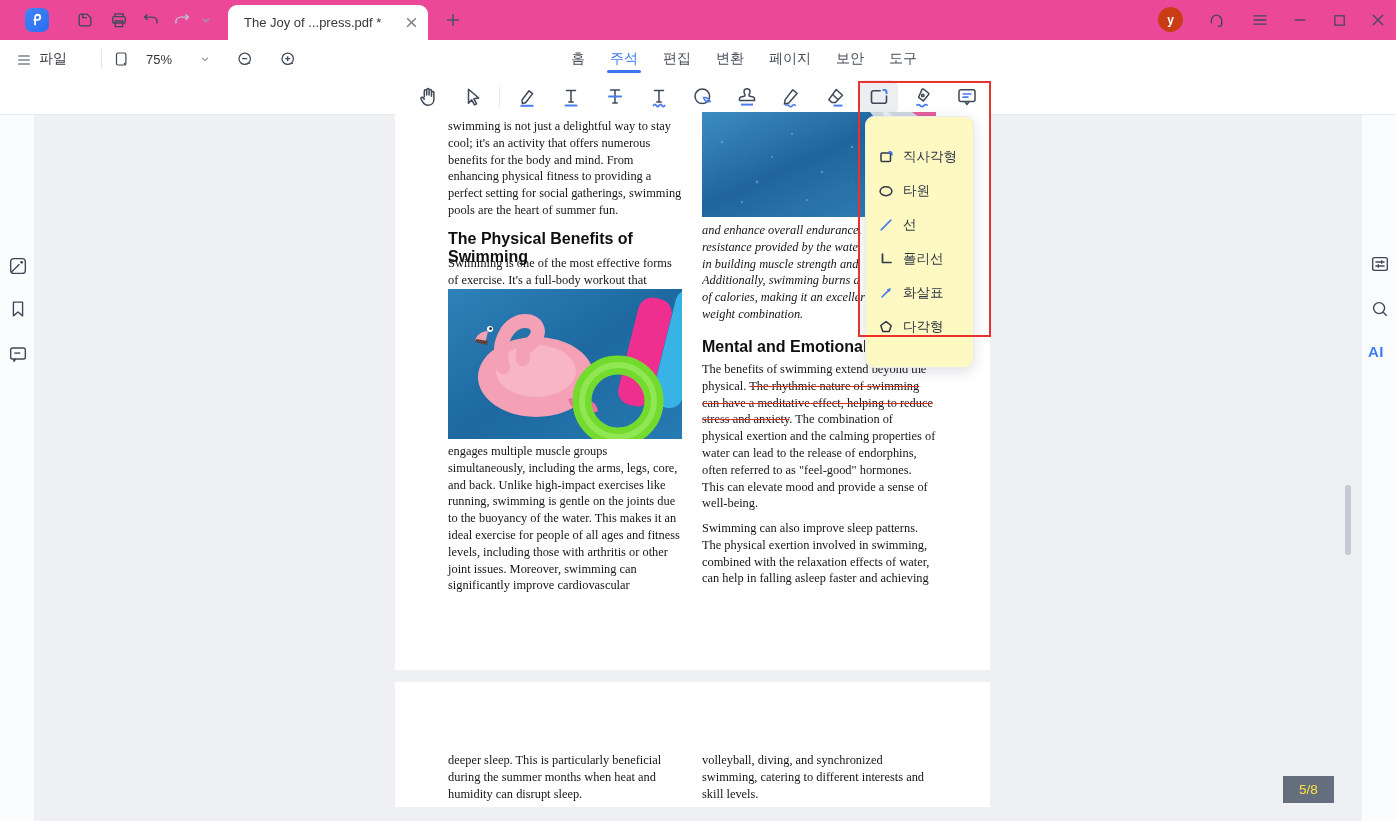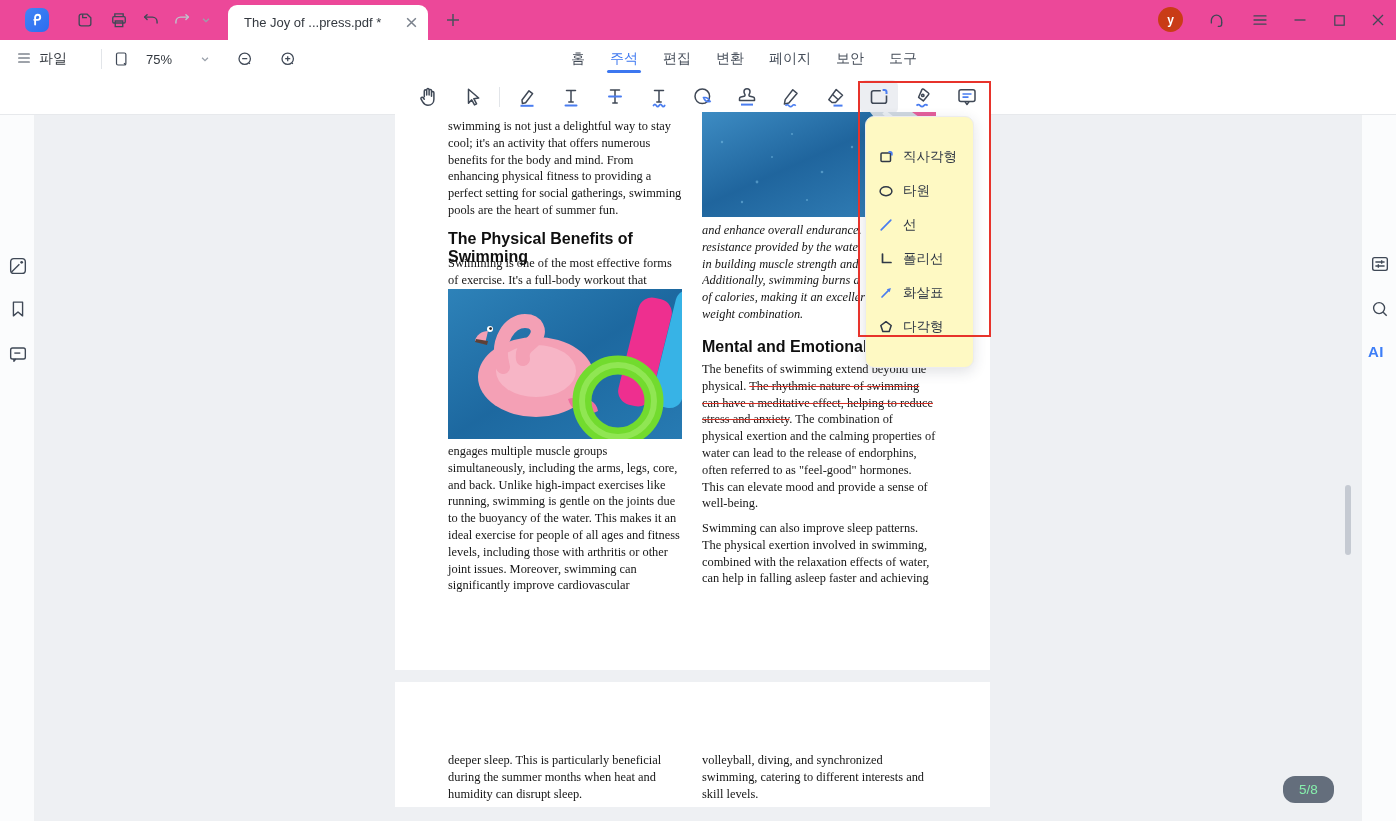--- a/index.html
+++ b/index.html
@@ -14,21 +14,21 @@
   .doc-tab { position:absolute; left:228px; top:5px; width:200px; height:35px; background:#ffffff;
              border-radius:9px 9px 0 0; display:flex; align-items:center; padding:0 10px 0 16px; }
   .doc-tab .t-title { flex:1; font-size:13px; color:#33383f; white-space:nowrap; overflow:hidden; }
   .win-avatar { position:absolute; left:1158px; top:7px; width:25px; height:25px; border-radius:50%;
                 background:#c93c16; color:#fff; font-size:12px; font-weight:bold;
                 display:flex; align-items:center; justify-content:center; }
 
   
   .menubar { position:absolute; left:0; top:40px; width:1396px; height:38px; background:#ffffff; }
   .mb-left { position:absolute; left:16px; top:0; height:38px; display:flex; align-items:center; gap:10px; }
-  .mb-file { display:flex; align-items:flex-start; gap:7px; font-size:14px; color:#33383f; cursor:default; }
+  .mb-file { display:flex; align-items:flex-end; gap:7px; font-size:14px; color:#33383f; cursor:default; }
   .vdiv { width:1px; height:20px; background:#e2e5e9; }
   .zoom-val { font-size:13px; color:#33383f; }
   .menu-tabs { position:absolute; left:570px; top:0; height:38px; display:flex; align-items:center; gap:23px; }
   .menu-tab { font-size:14px; color:#454d59; padding:9px 1px; position:relative; cursor:default; }
   .menu-tab.active { color:#3c77f0; }
   .menu-tab.active:after { content:""; position:absolute; left:-2px; right:-2px; bottom:4px; height:3px; border-radius:2px; background:#3c77f0; }
   .mb-right { position:absolute; right:8px; top:0; height:38px; display:flex; align-items:center; gap:9px; }
   .mb-share-label { font-size:14px; color:#33383f; }
 
   
@@ -56,22 +56,22 @@
 
   
   .shape-menu { position:absolute; left:865px; top:116px; width:109px; background:#fef9c3; border:1px solid #ececee;
                 border-radius:9px; box-shadow:0 4px 14px rgba(40,50,70,.14); padding:23px 0; z-index:50; }
   .dd-item { height:34px; display:flex; align-items:center; gap:9px; padding:0 12px; cursor:default; }
   .dd-item span.lab { font-size:13.5px; color:#2e3644; }
 
   .red-box { position:absolute; left:858px; top:81px; width:133px; height:256px; border:2px solid #e7332b; z-index:60; pointer-events:none; }
 
   .scroll-thumb { position:absolute; left:1345px; top:485px; width:6px; height:70px; border-radius:3px; background:#c5cad2; }
-  .page-badge { position:absolute; left:1283px; top:776px; width:51px; height:27px; border-radius:12px; background:#646e7c;
-                color:#86efac; font-size:13.5px; display:flex; align-items:center; justify-content:center; }
+  .page-badge { position:absolute; left:1283px; top:776px; width:51px; height:27px; border-radius:0; background:#646e7c;
+                color:#fde047; font-size:13.5px; display:flex; align-items:center; justify-content:center; }
 </style>
 </head>
 <body>
 
 <div class="titlebar">
   <div class="logo">
     <svg width="18" height="18" viewBox="0 0 24 24">
         <path d="M9.5 18V8.4c0-1.9 1.5-3.4 3.4-3.4s3.4 1.5 3.4 3.4-1.5 3.4-3.4 3.4H8.3" stroke="#fff" stroke-width="2.5" fill="none" stroke-linecap="round"></path>
       </svg>
   </div>

